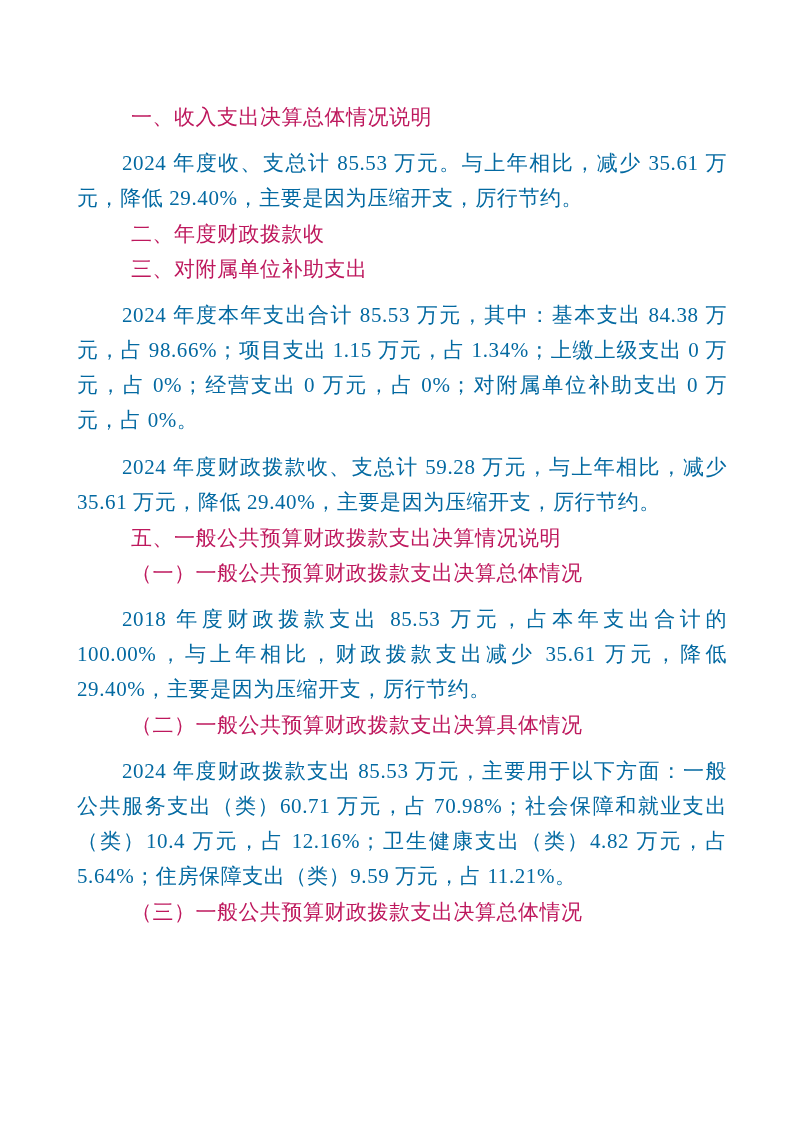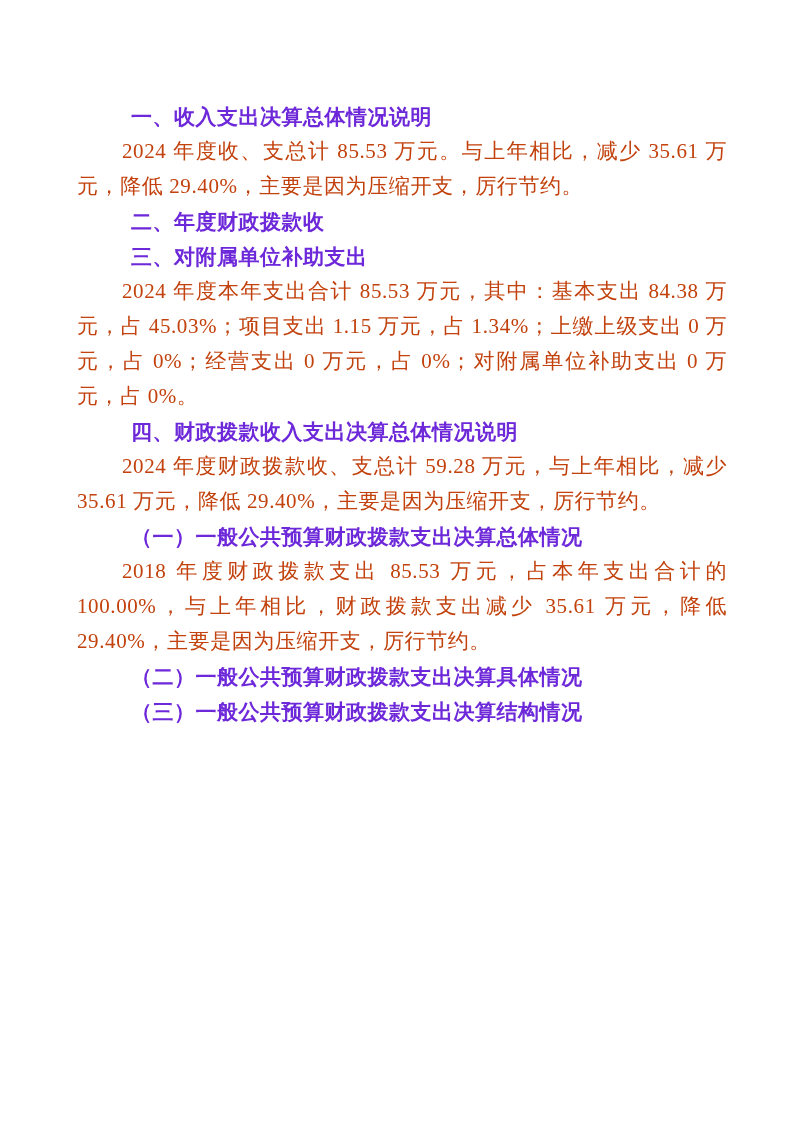--- a/index.html
+++ b/index.html
@@ -16,49 +16,51 @@
     color: #000000;
   }
   .content {
     position: absolute;
     top: 99px;
     left: 77px;
     width: 650px;
   }
   .doc-heading {
     font-family: "Liberation Sans", "DejaVu Sans", sans-serif;
-    font-weight: bold;
+    font-weight: normal;
     font-size: 21px;
     line-height: 35px;
     text-indent: 54px;
-    color: #6d28d9;
+    color: #be185d;
     letter-spacing: 0.5px;
     white-space: nowrap;
   }
   .doc-paragraph {
     font-family: "Liberation Serif", "DejaVu Serif", serif;
     font-weight: normal;
     font-size: 21px;
     line-height: 35px;
     text-indent: 45px;
     text-align: justify;
-    color: #c2410c;
+    color: #0369a1;
     letter-spacing: 0.6px;
+    margin-top: 12px;
   }
 </style>
 </head>
 <body>
 
 <div class="page">
   <div class="content">
       <div class="doc-heading">一、收入支出决算总体情况说明</div>
       <div class="doc-paragraph">2024 年度收、支总计 85.53 万元。与上年相比，减少 35.61 万元，降低 29.40%，主要是因为压缩开支，厉行节约。</div>
       <div class="doc-heading">二、年度财政拨款收</div>
       <div class="doc-heading">三、对附属单位补助支出</div>
-      <div class="doc-paragraph">2024 年度本年支出合计 85.53 万元，其中：基本支出 84.38 万元，占 45.03%；项目支出 1.15 万元，占 1.34%；上缴上级支出 0 万元，占 0%；经营支出 0 万元，占 0%；对附属单位补助支出 0 万元，占 0%。</div>
-      <div class="doc-heading">四、财政拨款收入支出决算总体情况说明</div>
+      <div class="doc-paragraph">2024 年度本年支出合计 85.53 万元，其中：基本支出 84.38 万元，占 98.66%；项目支出 1.15 万元，占 1.34%；上缴上级支出 0 万元，占 0%；经营支出 0 万元，占 0%；对附属单位补助支出 0 万元，占 0%。</div>
       <div class="doc-paragraph">2024 年度财政拨款收、支总计 59.28 万元，与上年相比，减少 35.61 万元，降低 29.40%，主要是因为压缩开支，厉行节约。</div>
+      <div class="doc-heading">五、一般公共预算财政拨款支出决算情况说明</div>
       <div class="doc-heading">（一）一般公共预算财政拨款支出决算总体情况</div>
       <div class="doc-paragraph">2018 年度财政拨款支出 85.53 万元，占本年支出合计的 100.00%，与上年相比，财政拨款支出减少 35.61 万元，降低 29.40%，主要是因为压缩开支，厉行节约。</div>
       <div class="doc-heading">（二）一般公共预算财政拨款支出决算具体情况</div>
-      <div class="doc-heading">（三）一般公共预算财政拨款支出决算结构情况</div>
+      <div class="doc-paragraph">2024 年度财政拨款支出 85.53 万元，主要用于以下方面：一般公共服务支出（类）60.71 万元，占 70.98%；社会保障和就业支出（类）10.4 万元，占 12.16%；卫生健康支出（类）4.82 万元，占 5.64%；住房保障支出（类）9.59 万元，占 11.21%。</div>
+      <div class="doc-heading">（三）一般公共预算财政拨款支出决算总体情况</div>
     </div>
 </div>
 
 </body></html>

